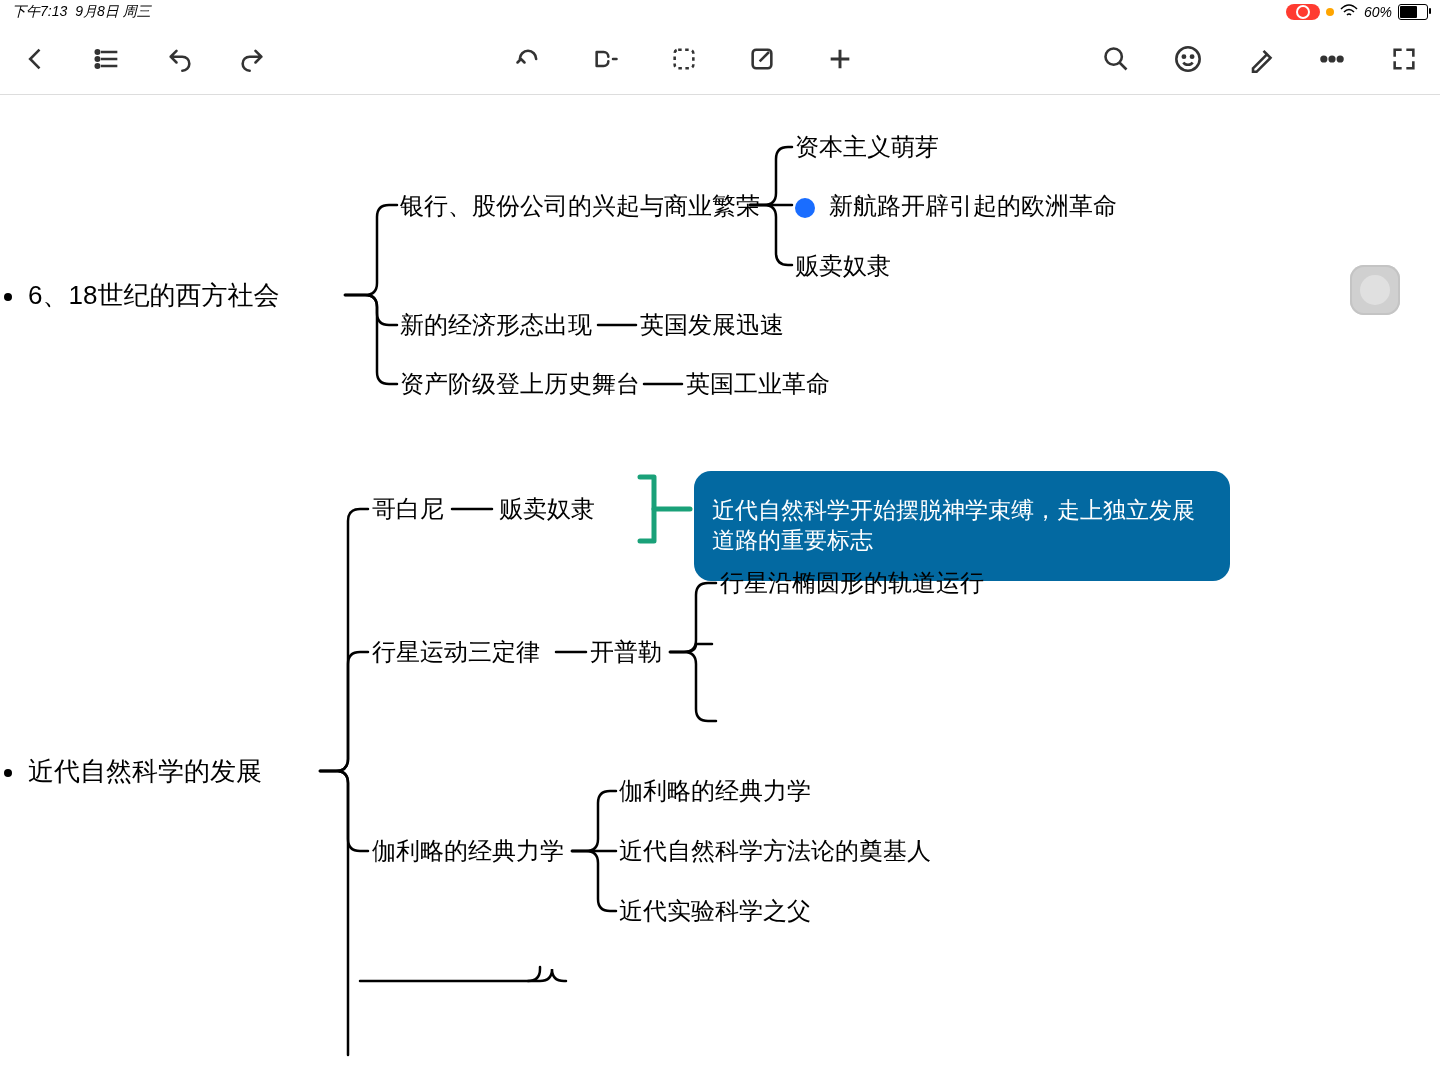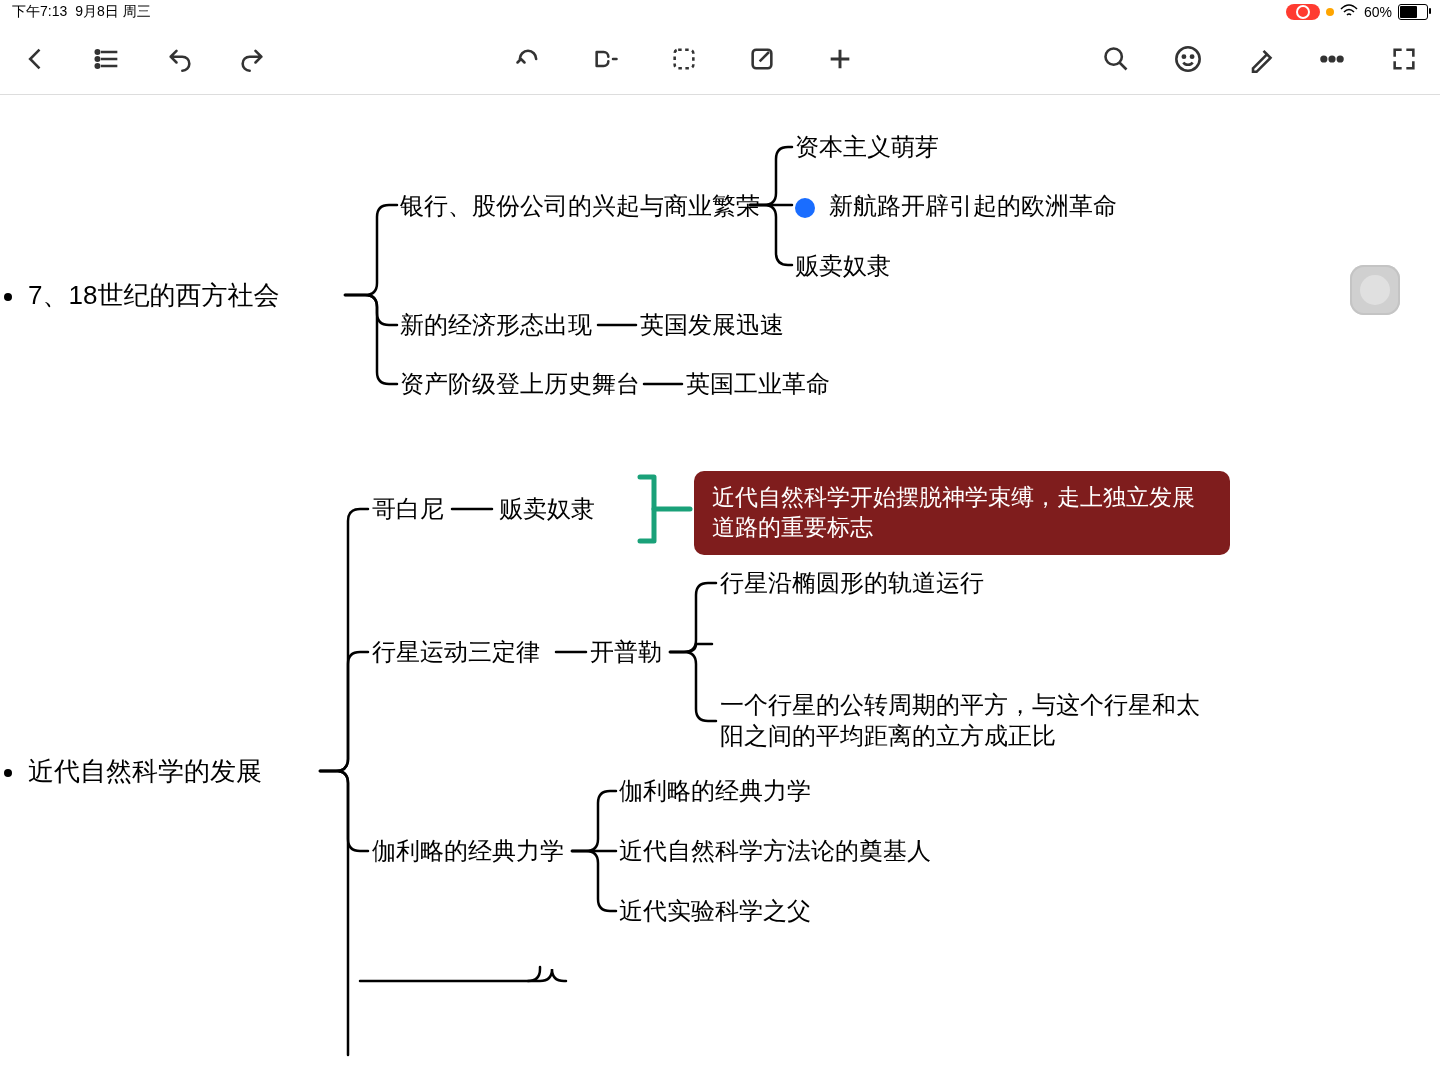--- a/index.html
+++ b/index.html
@@ -1,38 +1,38 @@
 <!DOCTYPE html>
 <html><head>
 <meta charset="utf-8">
 <style>
   html,body{margin:0;padding:0;background:#fff;font-family:-apple-system,"PingFang SC","Helvetica Neue",sans-serif;color:#000;}
   body{width:1440px;height:1080px;overflow:hidden;position:relative;}
   
-  .status-bar{height:24px;display:flex;align-items:center;justify-content:space-between;padding:0 12px;font-size:14px;}
+  .status-bar{height:24px;display:flex;align-items:center;justify-content:space-between;padding:0 12px;font-size:14px;font-style:italic;}
   .status-left{display:flex;gap:8px;align-items:center;}
   .status-right{display:flex;gap:6px;align-items:center;}
   .rec-pill{background:#ff3b30;color:#fff;border-radius:12px;padding:1px 10px;display:flex;align-items:center;justify-content:center;}
   .rec-dot{width:10px;height:10px;border:2px solid #fff;border-radius:50%;}
   .orange-dot{width:8px;height:8px;background:#ffa500;border-radius:50%;}
   .batt{width:28px;height:14px;border:1.5px solid #000;border-radius:3px;position:relative;}
   .batt::after{content:"";position:absolute;right:-4px;top:3px;width:2.5px;height:6px;background:#000;border-radius:1px;}
   .batt-fill{position:absolute;left:1px;top:1px;bottom:1px;width:60%;background:#000;border-radius:1px;}
   
   .toolbar{height:70px;display:flex;align-items:center;border-bottom:1px solid #ddd;padding:0 20px;}
   .tool-group{display:flex;gap:40px;align-items:center;}
   .tool-group.center{flex:1;justify-content:center;gap:46px;}
   .tool-btn{width:32px;height:32px;display:flex;align-items:center;justify-content:center;cursor:pointer;color:#333;}
   .tool-btn svg{width:28px;height:28px;stroke:#333;fill:none;stroke-width:2.2;}
   .tool-btn.plus svg{stroke-width:2.5;}
   
   .canvas{position:relative;width:1440px;height:986px;}
   .node{position:absolute;font-size:24px;line-height:1.3;white-space:nowrap;}
   .node.root{font-size:26px;}
-  .node.green{background:#7f1d1d;color:#fff;border-radius:10px;padding:12px 18px;white-space:normal;width:500px;font-size:23px;}
+  .node.green{background:#0369a1;color:#fff;border-radius:17px;padding:25px 18px;white-space:normal;width:500px;font-size:23px;}
   .blue-dot{width:20px;height:20px;background:#1a6dff;border-radius:50%;display:inline-block;vertical-align:middle;margin-right:14px;}
   .floater{position:absolute;width:50px;height:50px;border-radius:14px;background:#d0d0d0;box-shadow:inset 0 0 0 2px #c4c4c4;display:flex;align-items:center;justify-content:center;}
   .floater-inner{width:30px;height:30px;border-radius:50%;background:#e0e0e0;}
   .dash{position:absolute;width:8px;height:8px;background:#000;border-radius:50%;}
 </style>
 </head>
 <body>
 
 <div class="status-bar">
   <div class="status-left">
@@ -145,21 +145,21 @@
   </div>
 </div>
 
 <div class="canvas">
 
   <div class="floater" style="right:40px;top:170px;">
       <div class="floater-inner"></div>
     </div>
 
   <span class="dash" style="left:4px;top:198px;"></span>
-  <div class="node root" style="left:28px;top:184px;">7、18世纪的西方社会</div>
+  <div class="node root" style="left:28px;top:184px;">6、18世纪的西方社会</div>
 
   <div class="node" style="left:400px;top:95px;">银行、股份公司的兴起与商业繁荣</div>
   <div class="node" style="left:400px;top:214px;">新的经济形态出现</div>
   <div class="node" style="left:400px;top:273px;">资产阶级登上历史舞台</div>
 
   <div class="node" style="left:795px;top:36px;text-align:right;">资本主义萌芽</div>
   <div class="node" style="left:795px;top:95px;"><span class="blue-dot"></span><span>新航路开辟引起的欧洲革命</span></div>
   <div class="node" style="left:795px;top:155px;">贩卖奴隶</div>
 
   <div class="node" style="left:640px;top:214px;">英国发展迅速</div>
@@ -168,21 +168,20 @@
   <span class="dash" style="left:4px;top:674px;"></span>
   <div class="node root" style="left:28px;top:660px;">近代自然科学的发展</div>
 
   <div class="node" style="left:372px;top:398px;">哥白尼</div>
   <div class="node" style="left:499px;top:398px;">贩卖奴隶</div>
   <div class="node green" style="left:694px;top:376px;">近代自然科学开始摆脱神学束缚，走上独立发展道路的重要标志</div>
 
   <div class="node" style="left:372px;top:541px;">行星运动三定律</div>
   <div class="node" style="left:590px;top:541px;">开普勒</div>
   <div class="node" style="left:720px;top:472px;">行星沿椭圆形的轨道运行</div>
-  <div class="node" style="left:720px;top:594px;white-space:normal;width:490px;">一个行星的公转周期的平方，与这个行星和太阳之间的平均距离的立方成正比</div>
 
   <div class="node" style="left:372px;top:740px;">伽利略的经典力学</div>
   <div class="node" style="left:619px;top:680px;">伽利略的经典力学</div>
   <div class="node" style="left:619px;top:740px;">近代自然科学方法论的奠基人</div>
   <div class="node" style="left:619px;top:800px;">近代实验科学之父</div>
 
 
   <svg width="1440" height="986" style="position:absolute;left:0;top:0;pointer-events:none;">
     <g stroke="#000" stroke-width="2.5" fill="none" stroke-linecap="round">
 

